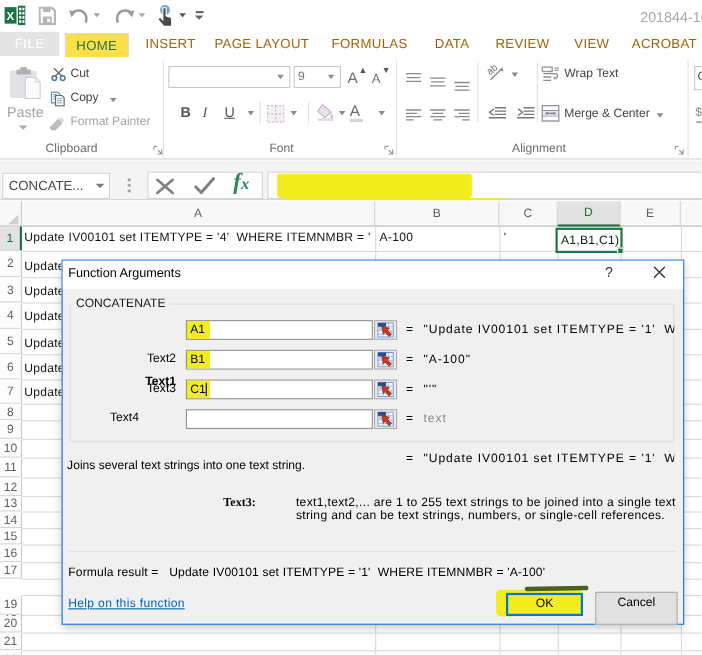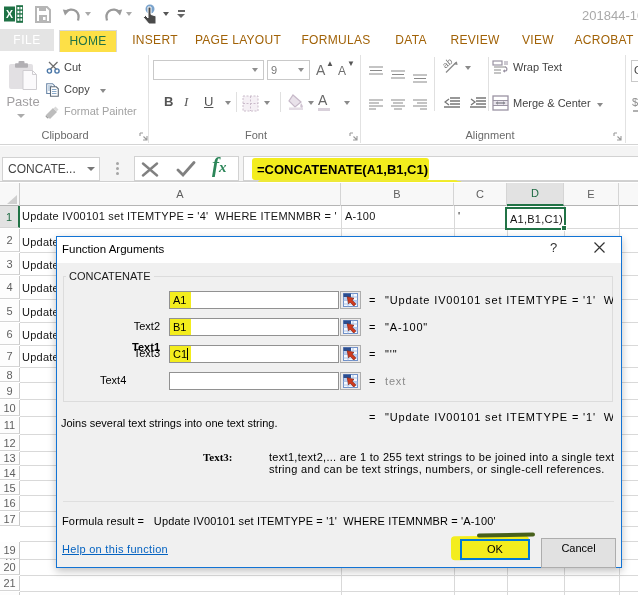--- a/index.html
+++ b/index.html
@@ -245,21 +245,20 @@
 </svg>
 <svg class="abs" style="left:176px;top:161px;" width="20" height="16" viewBox="0 0 20 16">
   <path d="M2 9 L7 14 L18 1.5" stroke="#808080" stroke-width="2.8" fill="none" stroke-linecap="round"></path>
 </svg>
 <div class="abs" style="left:212px;top:153px;font-size:21px;font-style:italic;font-weight:bold;color:#2c8659;font-family:'Liberation Serif',serif;">f<span style="font-size:15px;">x</span></div>
 
 <div class="abs" style="left:243px;top:156px;width:395px;height:25px;background:#fff;border:1px solid #d2d2d2;border-right:none;"></div>
 <div class="abs hl" style="left:252px;top:158px;width:177px;height:22px;border-radius:3px;"></div>
 <div class="abs" style="left:258px;top:180px;width:200px;height:6px;background:#f3ed1d;opacity:0.85;border-radius:3px;"></div>
 <div class="abs" style="left:380px;top:181px;width:82px;height:5px;background:#f3ed1d;opacity:0.8;border-radius:3px;"></div>
-<div class="abs" style="left:257px;top:162px;font-size:13px;font-weight:bold;color:#000;">=CONCATENATE(A1,B1,C1)</div>
 
 <div class="abs" style="left:0;top:182px;width:638px;height:413px;background:#fff;"></div>
 
 <div class="abs" style="left:0;top:183px;width:638px;height:23px;background:#f8f8f8;border-bottom:1px solid #b5b5b5;"></div>
 <div class="abs" style="left:0;top:183px;width:20px;height:23px;border-right:1px solid #c9c9c9;"></div>
 <svg class="abs" style="left:7px;top:195px;" width="10" height="9" viewBox="0 0 10 9">
       <path d="M10 0 L10 9 L0 9 Z" fill="#cfcfcf"></path>
     </svg>
 <div class="colhdr" style="left:20px;width:321px;">A</div>
 <div class="colhdr" style="left:341px;width:113px;">B</div>

